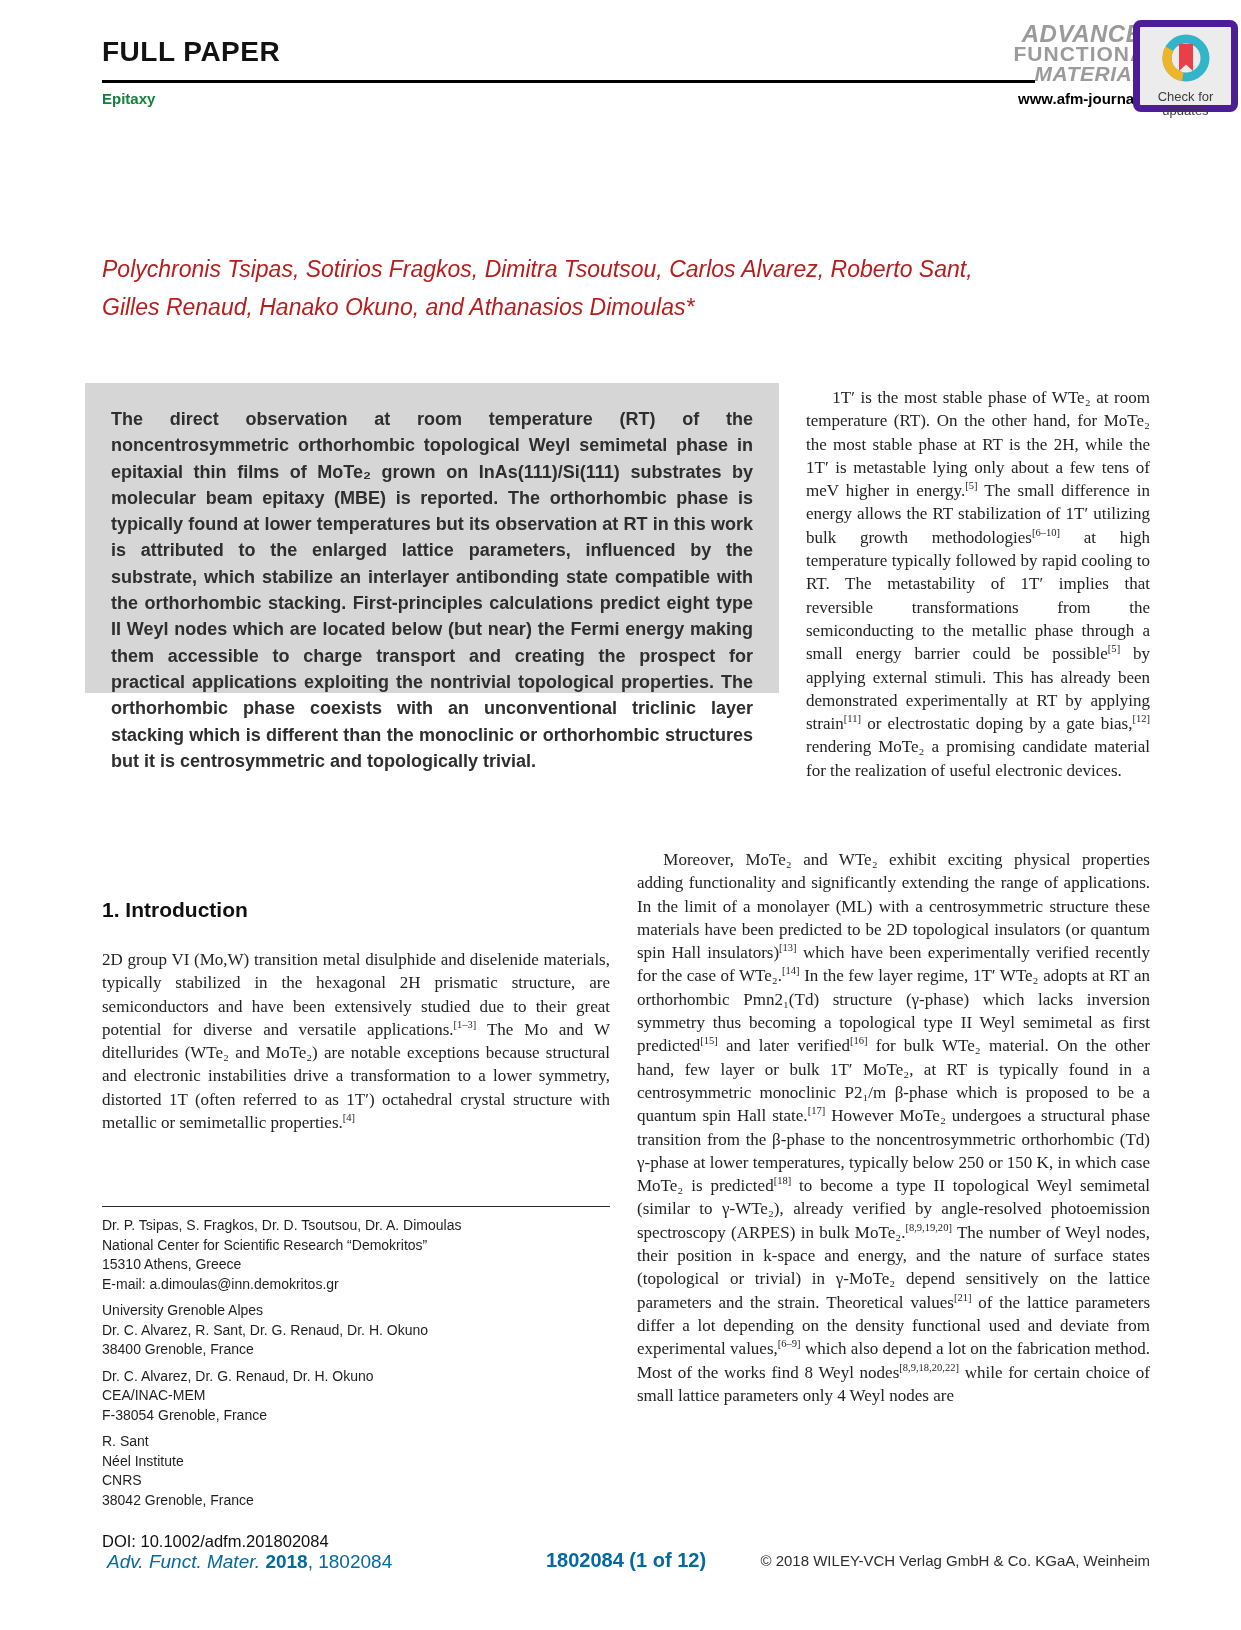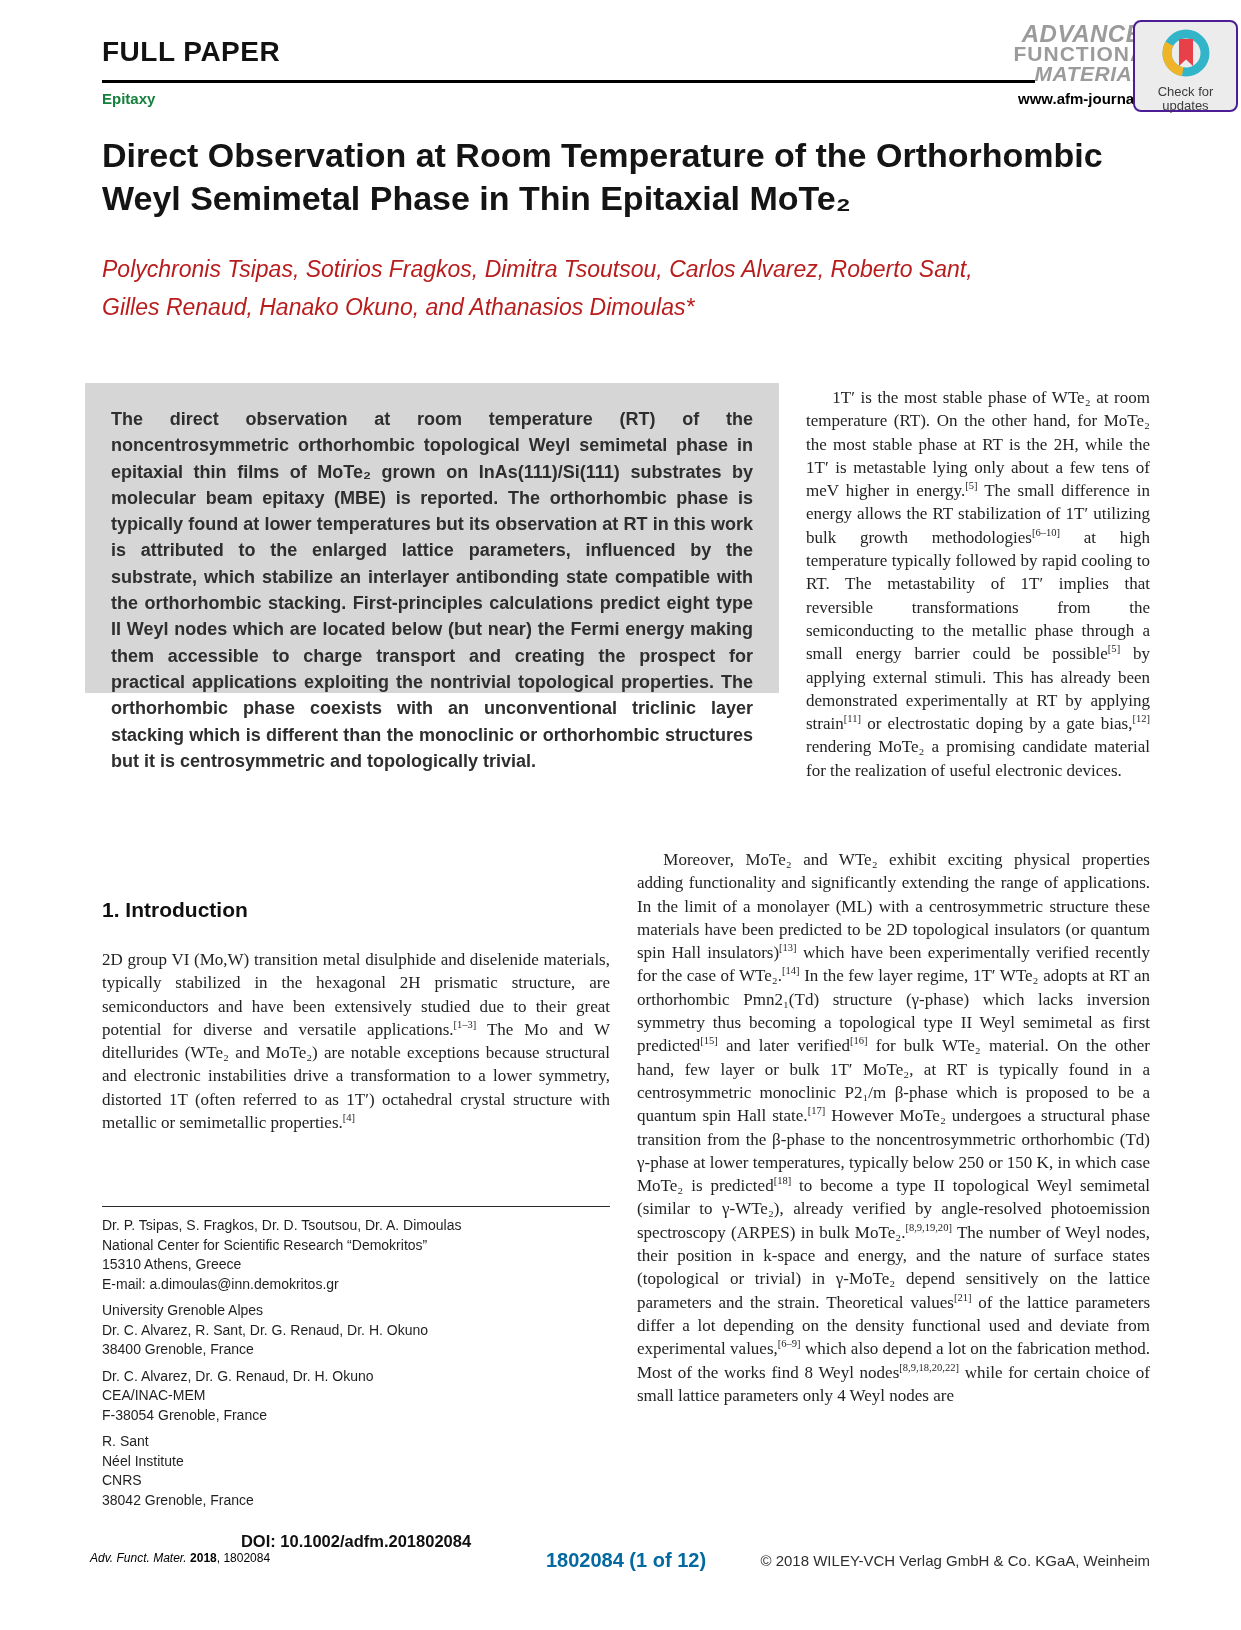--- a/index.html
+++ b/index.html
@@ -16,21 +16,21 @@
   .epitaxy { left:102px; top:90px; font-size:15px; font-weight:700; color:#15803d; }
 
   .logo-block { top:24px; right:81px; text-align:right; color:#9b9b9b; line-height:20px; }
   .logo-l1 { font-size:24px; font-style:italic; font-weight:900; letter-spacing:.5px; }
   .logo-l2 { font-size:21px; font-weight:600; letter-spacing:1px; }
   .logo-l3 { font-size:21px; font-style:italic; font-weight:900; letter-spacing:.5px; }
   .logo-url { margin-top:5px; font-size:15px; font-weight:700; color:#000; font-style:normal; }
 
   .check-badge {
     left:1133px; top:20px; width:105px; height:92px; z-index:5;
-    background:#ececec; border:2px solid #4c1d95; border-radius:8px;
+    background:#ececec; border:7px solid #4c1d95; border-radius:8px;
     box-sizing:border-box; display:flex; flex-direction:column; align-items:center;
     padding-top:5px; cursor:pointer;
   }
   .check-badge-text { font-size:13px; line-height:14px; color:#3c3c3c; text-align:center; margin-top:2px; }
 
   
   .title { left:102px; top:134px; width:1020px; font-size:34px; line-height:43px; font-weight:700; color:#141414; }
   .authors { left:102px; top:250px; width:1020px; font-size:23px; line-height:38px; font-style:italic; color:#b91c1c; }
 
   
@@ -53,24 +53,24 @@
   .narrow-col { left:806px; top:386px; width:344px; }
   .wide-col   { left:637px; top:848px; width:513px; }
 
   
   .left-col { left:102px; top:898px; width:508px; }
   .intro-heading { margin:0 0 26px 0; font-size:21px; font-weight:700; color:#101010; }
   .affil-rule { margin-top:72px; width:100%; height:1px; background:#2a2a2a; }
   .affiliations { margin-top:9px; }
   .affil-group { margin-bottom:7px; }
   .affil-line { font-size:14px; line-height:19.5px; color:#1f1f1f; }
-  .doi { margin-top:22px; font-size:16.5px; font-weight:700; color:#101010;text-align:center; }
+  .doi { margin-top:22px; font-size:16.5px; font-weight:400; color:#101010; }
 
   
-  .footer-left  { left:90px; top:1551px; font-size:12px; color:#000000; }
+  .footer-left  { left:107px; top:1551px; font-size:19px; color:#0369a1; }
   .footer-left .jname { font-style:italic; }
   .footer-left .jyear { font-weight:700; }
   .footer-center{ left:102px; top:1549px; width:1048px; text-align:center; font-size:20px; font-weight:700; color:#0369a1; }
   .footer-right { right:91px; top:1552px; font-size:15px; color:#2e2e2e; }
 </style>
 </head>
 <body>
 
 <div class="page">
 
@@ -92,24 +92,20 @@
         <circle cx="26" cy="26" r="19" fill="none" stroke="#f0b429" stroke-width="9" stroke-dasharray="36 84" transform="rotate(100 26 26)"></circle>
         <path d="M19 12 h14 v27 l-7 -6.5 l-7 6.5 z" fill="#e84049"></path>
       </svg>
     </span>
     <div class="check-badge-text">
       <div>Check for</div>
       <div>updates</div>
     </div>
   </div>
 
-  <div class="abs title">
-    <div>Direct Observation at Room Temperature of the Orthorhombic</div>
-    <div>Weyl Semimetal Phase in Thin Epitaxial MoTe₂</div>
-  </div>
   <div class="abs authors">
     <div>Polychronis Tsipas, Sotirios Fragkos, Dimitra Tsoutsou, Carlos Alvarez, Roberto Sant,</div>
     <div>Gilles Renaud, Hanako Okuno, and Athanasios Dimoulas*</div>
   </div>
 
   <div class="abs abstract-box">
     <p class="abstract-text">The direct observation at room temperature (RT) of the noncentrosymmetric orthorhombic topological Weyl semimetal phase in epitaxial thin films of MoTe₂ grown on InAs(111)/Si(111) substrates by molecular beam epitaxy (MBE) is reported. The orthorhombic phase is typically found at lower temperatures but its observation at RT in this work is attributed to the enlarged lattice parameters, influenced by the substrate, which stabilize an interlayer antibonding state compatible with the orthorhombic stacking. First-principles calculations predict eight type II Weyl nodes which are located below (but near) the Fermi energy making them accessible to charge transport and creating the prospect for practical applications exploiting the nontrivial topological properties. The orthorhombic phase coexists with an unconventional triclinic layer stacking which is different than the monoclinic or orthorhombic structures but it is centrosymmetric and topologically trivial.</p>
   </div>
 
   <div class="abs narrow-col">

